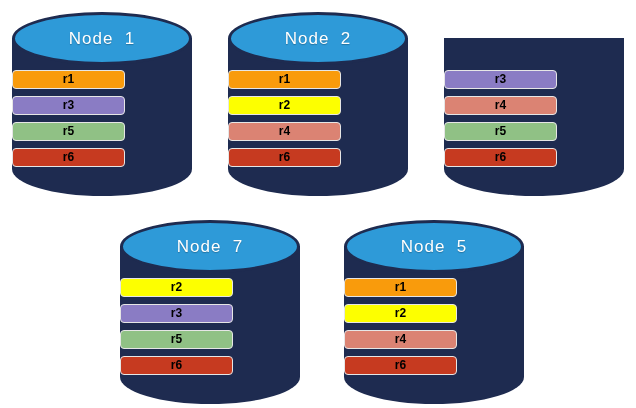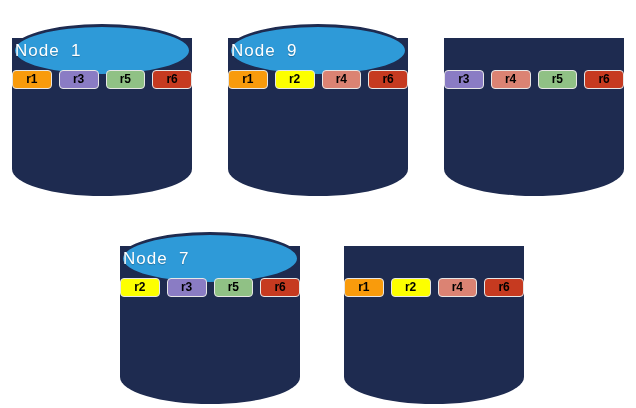--- a/index.html
+++ b/index.html
@@ -10,38 +10,38 @@
     font-family: "Liberation Sans", sans-serif;
     overflow: hidden;
   }
   .cylinder { position: absolute; width: 180px; height: 184px; }
   .cyl-body {
     position: absolute; left: 0; right: 0; top: 26px; bottom: 0;
     background: var(--body, #1E2B50);
     border-radius: 0 0 90px 90px / 0 0 27px 27px;
   }
   .cyl-top {
-    position: absolute; left: 0; right: 0; top: 12px; height: 53px;
+    position: absolute; left: 0; right: 0; top: 0; height: 53px;
     box-sizing: border-box;
     background: var(--cap, #2E9AD8);
     border: 3px solid var(--body, #1E2B50);
     border-radius: 50%;
-    display: flex; align-items: center; 
+    display: flex; align-items: center; justify-content: center;
     z-index: 2;
   }
   .cyl-title {
     color: var(--title, #fff);
     font-size: 17px;
     letter-spacing: 1px;
     white-space: pre;
     text-shadow: 0 1px 1px rgba(0,0,0,0.25);
   }
   .bars {
     position: absolute; top: 58px; left: 0; right: 0;
-    display: flex; flex-direction: row; gap: 7px;
+    display: flex; flex-direction: column; gap: 7px;
     z-index: 3;
   }
   .bar {
     box-sizing: border-box;
     width: 113px; height: 19px; line-height: 17px;
     border: 1px solid var(--barborder, #e6e6e6);
     border-radius: 4px;
     text-align: center;
     font-weight: bold;
     font-size: 12px;
@@ -65,21 +65,21 @@
     <div class="bar" style="background: rgb(249, 155, 12);">r1</div>
     <div class="bar" style="background: rgb(138, 124, 196);">r3</div>
     <div class="bar" style="background: rgb(144, 193, 133);">r5</div>
     <div class="bar" style="background: rgb(198, 58, 32);">r6</div>
   </div>
 </div>
 
 <div class="cylinder pos-2">
   <div class="cyl-body"></div>
   <div class="cyl-top">
-    <span class="cyl-title">Node  9</span>
+    <span class="cyl-title">Node  2</span>
   </div>
   <div class="bars">
     <div class="bar" style="background: rgb(249, 155, 12);">r1</div>
     <div class="bar" style="background: rgb(253, 255, 0);">r2</div>
     <div class="bar" style="background: rgb(219, 131, 115);">r4</div>
     <div class="bar" style="background: rgb(198, 58, 32);">r6</div>
   </div>
 </div>
 
 <div class="cylinder pos-3">
@@ -100,19 +100,22 @@
   <div class="bars">
     <div class="bar" style="background: rgb(253, 255, 0);">r2</div>
     <div class="bar" style="background: rgb(138, 124, 196);">r3</div>
     <div class="bar" style="background: rgb(144, 193, 133);">r5</div>
     <div class="bar" style="background: rgb(198, 58, 32);">r6</div>
   </div>
 </div>
 
 <div class="cylinder pos-5">
   <div class="cyl-body"></div>
+  <div class="cyl-top">
+    <span class="cyl-title">Node  5</span>
+  </div>
   <div class="bars">
     <div class="bar" style="background: rgb(249, 155, 12);">r1</div>
     <div class="bar" style="background: rgb(253, 255, 0);">r2</div>
     <div class="bar" style="background: rgb(219, 131, 115);">r4</div>
     <div class="bar" style="background: rgb(198, 58, 32);">r6</div>
   </div>
 </div>
 
 </body></html>

